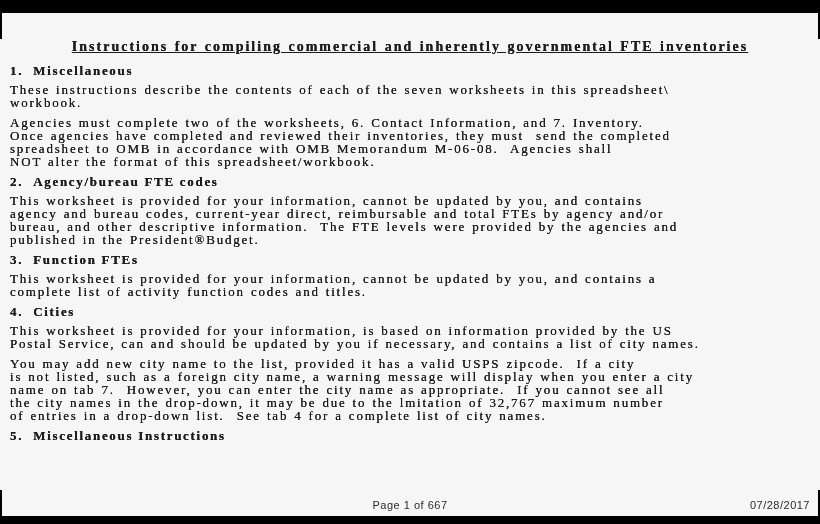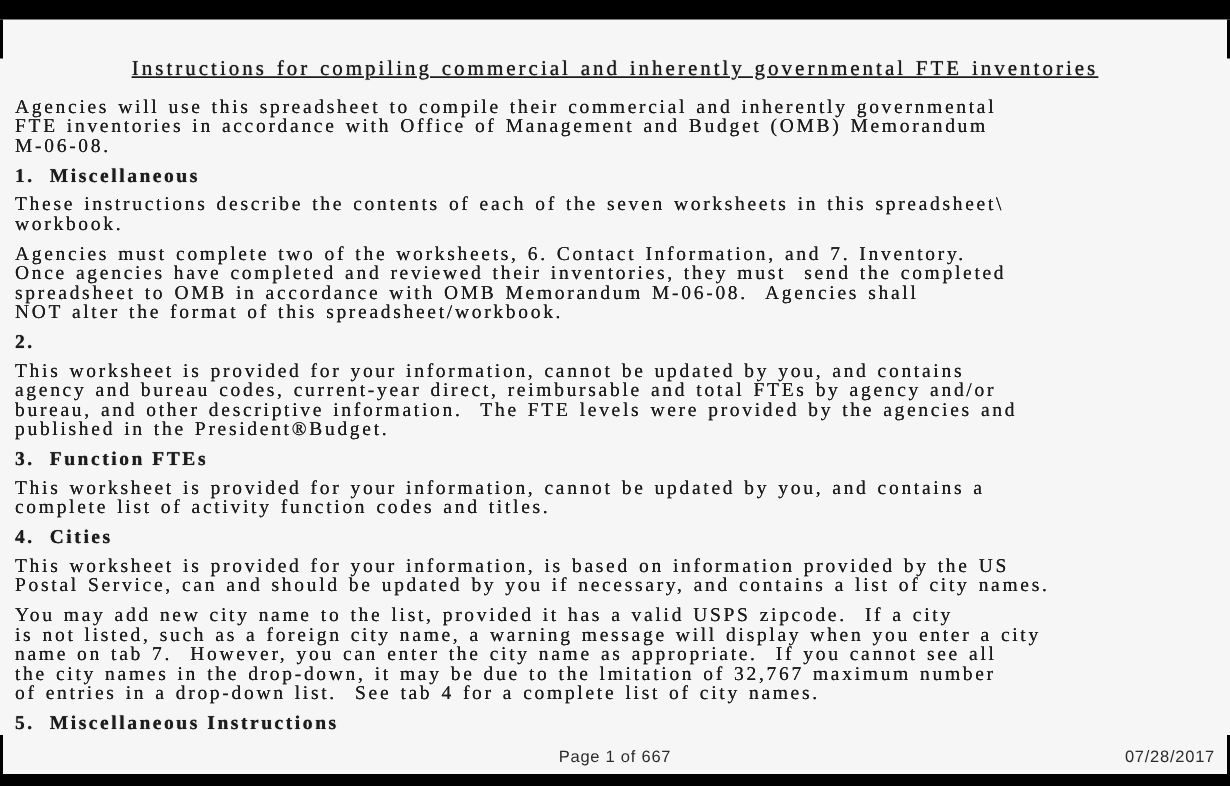--- a/index.html
+++ b/index.html
@@ -27,21 +27,21 @@
   .page-body {
     position: absolute;
     top: 13px; left: 0; right: 0;
     padding: 27px 10px 0 10px;
   }
   .doc-title {
     margin: 0 0 10px 0;
     text-align: center;
     font-size: 14px;
     line-height: 14px;
-    font-weight: normal;
+    font-weight: bold;
     text-decoration: underline;
     letter-spacing: 2px;
     word-spacing: 1px;
     text-shadow: 0 0 0.5px currentColor;
   }
   p.doc {
     margin: 0 0 7px 0;
     font-size: 13px;
     line-height: 13px;
     letter-spacing: 1.8px;
@@ -80,40 +80,38 @@
 <div class="frame">
 
   <div class="scan-bar-top"></div>
   <div class="scan-tick tick-tl"></div>
   <div class="scan-tick tick-tr"></div>
 
   <div class="page-body">
 
     <h1 class="doc-title">Instructions for compiling commercial and inherently governmental FTE inventories</h1>
 
-    <p class="doc">Agencies will use this spreadsheet to compile their commercial and inherently governmental
-FTE inventories in accordance with Office of Management and Budget (OMB) Memorandum
-M-06-08.</p>
 
     <div class="section">
       <h2 class="sec-heading">
         <span class="sec-num">1.</span>
         <span>Miscellaneous</span>
       </h2>
       <p class="doc">These instructions describe the contents of each of the seven worksheets in this spreadsheet\
 workbook.</p>
       <p class="doc">Agencies must complete two of the worksheets, 6. Contact Information, and 7. Inventory.
 Once agencies have completed and reviewed their inventories, they must  send the completed
 spreadsheet to OMB in accordance with OMB Memorandum M-06-08.  Agencies shall
 NOT alter the format of this spreadsheet/workbook.</p>
     </div>
 
     <div class="section">
       <h2 class="sec-heading">
         <span class="sec-num">2.</span>
+        <span>Agency/bureau FTE codes</span>
       </h2>
       <p class="doc">This worksheet is provided for your information, cannot be updated by you, and contains
 agency and bureau codes, current-year direct, reimbursable and total FTEs by agency and/or
 bureau, and other descriptive information.  The FTE levels were provided by the agencies and
 published in the President®Budget.</p>
     </div>
 
     <div class="section">
       <h2 class="sec-heading">
         <span class="sec-num">3.</span>

